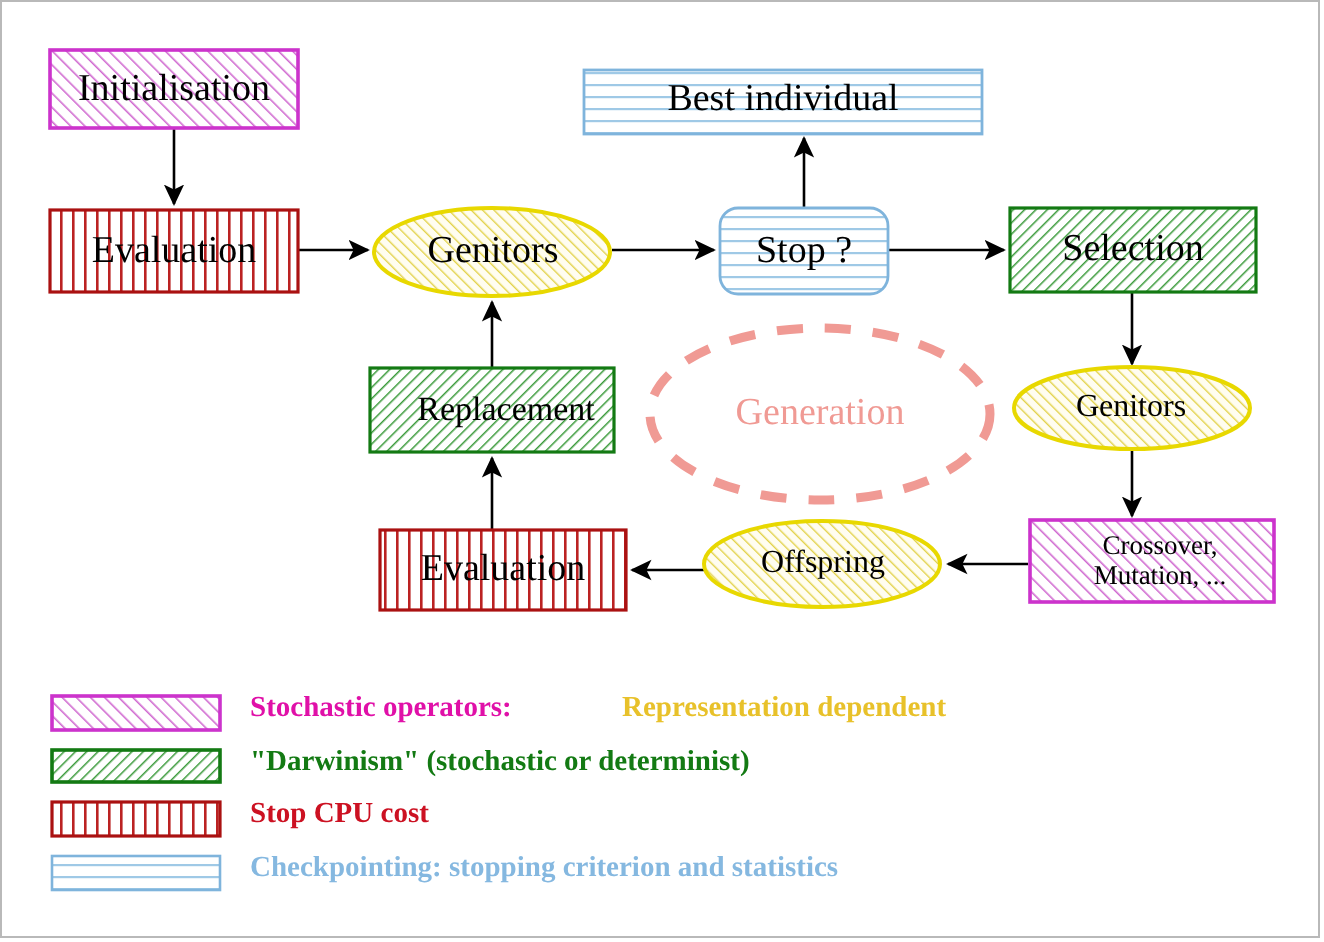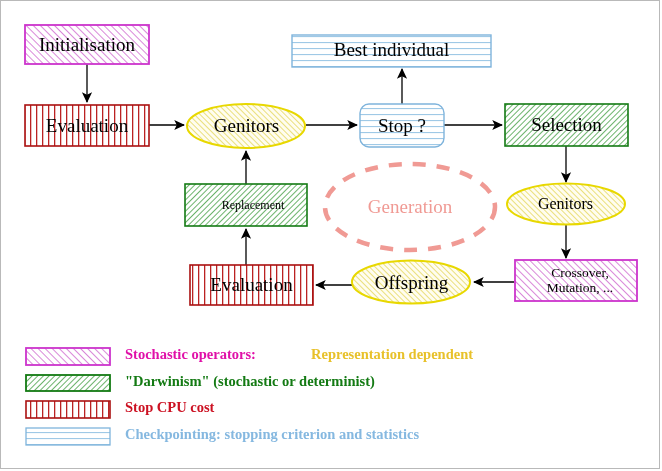--- a/index.html
+++ b/index.html
@@ -167,25 +167,25 @@
 
   <div class="node-label" style="left:360px; top:104px; width:84px; height:43px; font-size:19px;">Stop ?</div>
 
   <div class="node-label" style="left:505px; top:104px; width:123px; height:42px; font-size:19px;">Selection</div>
 
   <div class="node-label" style="left:506px; top:184px; width:119px; height:41px; font-size:16px;">Genitors</div>
 
   <div class="node-label" style="left:519px; top:260px; width:122px; height:41px; font-size:13.5px; white-space:pre-line;">Crossover,
 Mutation, ...</div>
 
-  <div class="node-label" style="left:352px; top:261px; width:119px; height:43px; font-size:19px;">Offspring</div>
+  <div class="node-label" style="left:352px; top:261px; width:119px; height:43px; font-size:16px;">Offspring</div>
 
   <div class="node-label" style="left:190px; top:265px; width:123px; height:40px; font-size:19px;">Evaluation</div>
 
-  <div class="node-label" style="left:185px; top:184px; width:136px; height:42px; font-size:12px;">Replacement</div>
+  <div class="node-label" style="left:185px; top:184px; width:136px; height:42px; font-size:17px;">Replacement</div>
 
   <div class="node-label gen-label" style="left:325px; top:164px; width:170px; height:86px; display:flex; align-items:center; justify-content:center;">Generation</div>
 
   <span class="legend-text lg-magenta" style="left:125px; top:346px;">Stochastic operators:</span>
   <span class="legend-text lg-gold" style="left:283px; top:346px;">Representation dependent</span>
 
   <span class="legend-text lg-green" style="left:125px; top:373px;">"Darwinism" (stochastic or determinist)</span>
 
   <span class="legend-text lg-red" style="left:125px; top:399px;">Stop CPU cost</span>
 

